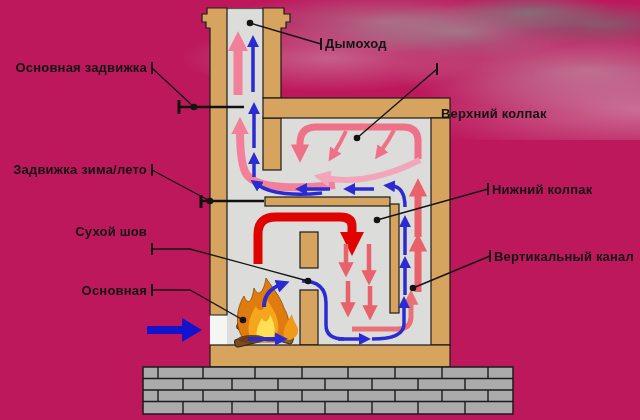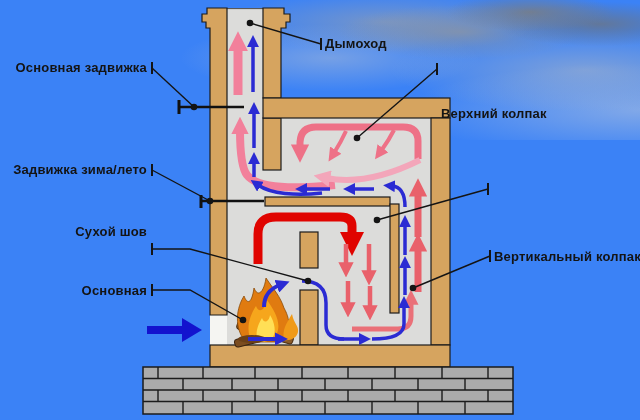--- a/index.html
+++ b/index.html
@@ -1,16 +1,16 @@
 <!DOCTYPE html>
 <html><head>
 <meta charset="utf-8">
 <style>
   html,body{margin:0;padding:0;background:#fff;}
-  #stage{position:relative;width:640px;height:420px;background:#3b82f6;overflow:hidden;
+  #stage{position:relative;width:640px;height:420px;background:#be185d;overflow:hidden;
          font-family:"Liberation Sans",sans-serif;}
   #clouds{position:absolute;left:0;top:0;width:640px;height:140px;pointer-events:none;
     background:
       radial-gradient(ellipse 120px 28px at 530px 12px, rgba(125,125,125,.8), rgba(125,125,125,0) 70%),
       radial-gradient(ellipse 150px 32px at 600px 24px, rgba(115,115,115,.7), rgba(115,115,115,0) 70%),
       radial-gradient(ellipse 170px 38px at 460px 32px, rgba(150,150,150,.65), rgba(150,150,150,0) 72%),
       radial-gradient(ellipse 220px 42px at 385px 22px, rgba(165,165,165,.55), rgba(165,165,165,0) 72%),
       radial-gradient(ellipse 260px 55px at 585px 70px, rgba(190,190,190,.5), rgba(190,190,190,0) 75%),
       radial-gradient(ellipse 200px 45px at 330px 58px, rgba(205,205,205,.4), rgba(205,205,205,0) 75%),
       radial-gradient(ellipse 300px 60px at 640px 110px, rgba(215,215,215,.45), rgba(215,215,215,0) 78%);}
@@ -168,16 +168,17 @@
         <circle cx="243" cy="320" r="3.3"></circle>
           <circle cx="413" cy="288" r="3.3"></circle>
       </g>
     </g>
   </svg>
 
   <div class="lbl" style="left:325px;top:37px;">Дымоход</div>
   <div class="lbl lbl-r" style="left:8px;top:163px;width:139px;">Задвижка зима/лето</div>
   <div class="lbl lbl-r" style="left:10px;top:61px;width:137px;">Основная задвижка</div>
   <div class="lbl" style="left:441px;top:63px;margin-top:44px;">Верхний колпак</div>
+  <div class="lbl" style="left:492px;top:183px;">Нижний колпак</div>
   <div class="lbl lbl-r" style="left:10px;top:225px;width:137px;">Сухой шов</div>
   <div class="lbl lbl-r" style="left:10px;top:284px;width:137px;">Основная</div>
-  <div class="lbl" style="left:494px;top:250px;">Вертикальный колпак</div>
+  <div class="lbl" style="left:494px;top:250px;">Вертикальный канал</div>
 </div>
 
 </body></html>

